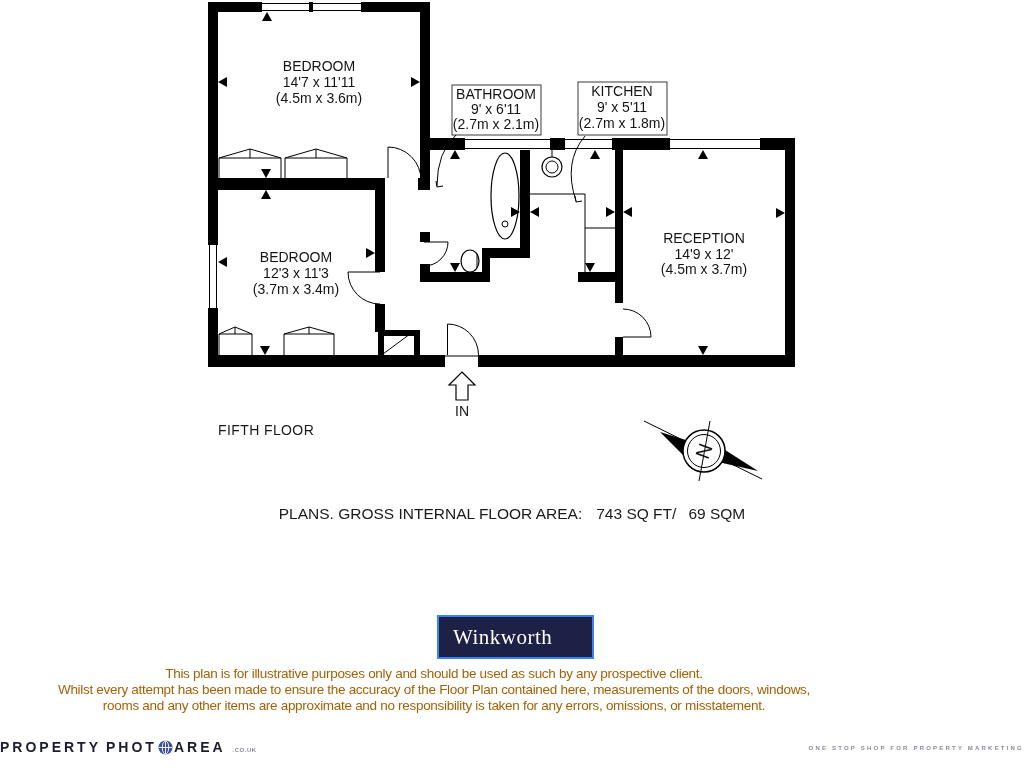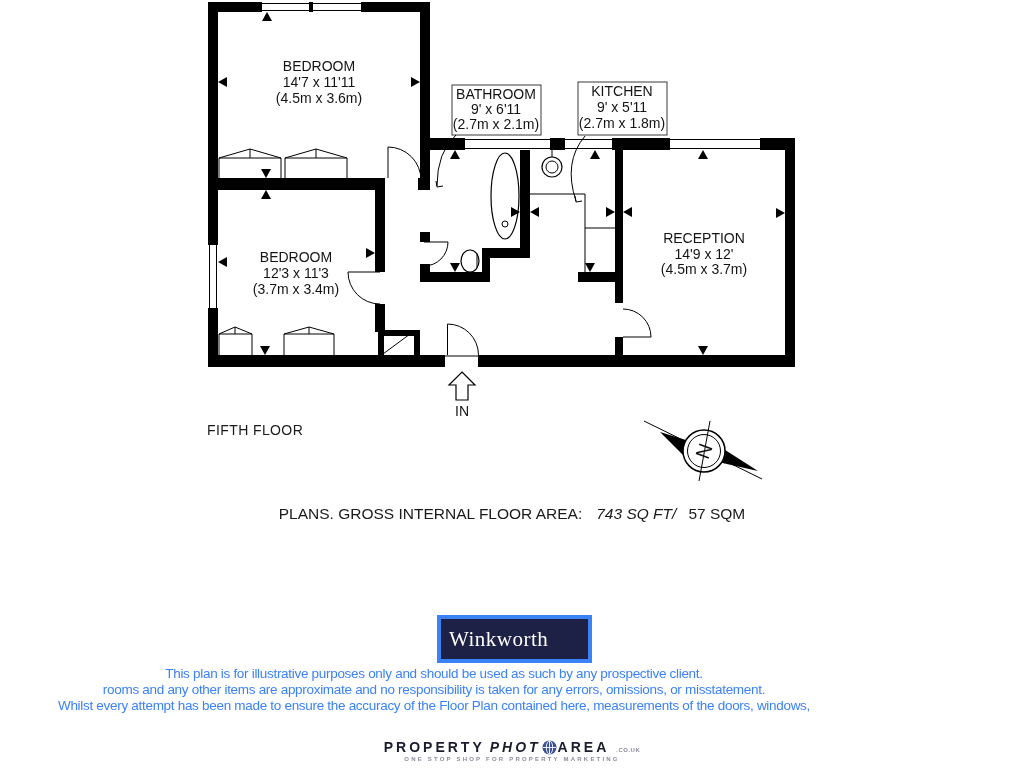--- a/index.html
+++ b/index.html
@@ -1,29 +1,29 @@
 <!DOCTYPE html>
 <html><head>
 <meta charset="utf-8">
 <style>
   html,body{margin:0;padding:0;background:#fff;}
   .canvas{position:relative;width:1024px;height:768px;background:#ffffff;overflow:hidden;
           font-family:"Liberation Sans",sans-serif;color:#111;}
   .plan-svg{position:absolute;left:0;top:0;}
-  .floor-label{position:absolute;left:207px;top:422px;font-size:14px;letter-spacing:0.4px;color:#1a1a1a;}
+  .floor-label{position:absolute;left:218px;top:422px;font-size:14px;letter-spacing:0.4px;color:#1a1a1a;}
   .area-line{position:absolute;left:0;top:505px;width:1024px;text-align:center;font-size:15.5px;color:#1a1a1a;}
-  .area-line .gap1{margin-left:14px;font-style:italic;}
+  .area-line .gap1{margin-left:14px;}
   .area-line .gap2{margin-left:12px;}
   .agent-logo{position:absolute;left:437px;top:615px;width:139px;height:40px;background:#1d2145;
-              border:4px solid #3b82f6;color:#fff;font-family:"Liberation Serif",serif;font-size:21px;
-              letter-spacing:0.5px;display:flex;align-items:center;padding-left:8px;}
+              border:2px solid #3b82f6;color:#fff;font-family:"Liberation Serif",serif;font-size:21px;
+              letter-spacing:0.5px;display:flex;align-items:center;padding-left:14px;}
   .disclaimer{position:absolute;left:0;top:666px;width:868px;text-align:center;font-size:13.5px;
-              line-height:16px;letter-spacing:-0.3px;color:#3b82f6;}
+              line-height:16px;letter-spacing:-0.3px;color:#a16207;}
   .disclaimer div{white-space:nowrap;}
-  .ppp-logo{position:absolute;left:0;top:739px;width:1024px;display:flex;flex-direction:column;align-items:center;justify-content:space-between;}
+  .ppp-logo{position:absolute;left:0;top:739px;width:1024px;display:flex;flex-direction:row;align-items:center;justify-content:space-between;}
   .ppp-row{display:flex;align-items:center;font-weight:bold;font-size:14px;letter-spacing:3px;color:#1c1c30;}
   .ppp-row .w{margin-right:5px;}
   .ppp-row .w:last-of-type{margin-right:0;}
   .ppp-globe{margin:0 1px;}
   .ppp-tld{font-size:6px;letter-spacing:0.5px;color:#8a8a9c;align-self:flex-end;margin:0 0 2px 2px;font-weight:bold;}
   .ppp-tagline{font-size:6px;letter-spacing:2.2px;color:#8b8b9c;margin-top:1px;font-weight:bold;}
   svg text{font-family:"Liberation Sans",sans-serif;fill:#141414;}
   .wall{fill:#000;}
   .thin{stroke:#000;stroke-width:1;fill:none;}
   .door{stroke:#000;stroke-width:1;fill:none;}
@@ -192,37 +192,37 @@
       <circle cx="704" cy="451" r="21" fill="#fff" stroke="#000" stroke-width="1.5"></circle>
       <circle cx="704" cy="451" r="16.5" fill="none" stroke="#000" stroke-width="1"></circle>
       <line class="thin" x1="710" y1="421" x2="699" y2="481"></line>
       <text x="704" y="451" text-anchor="middle" dominant-baseline="central" font-family="Liberation Serif, serif" font-size="20" transform="rotate(-70 704 451)">N</text>
     </g>
   </svg>
 
   <div class="floor-label">FIFTH FLOOR</div>
 
   <div class="area-line">
-    <span>PLANS. GROSS INTERNAL FLOOR AREA:</span><span class="gap1">743 SQ FT/</span><span class="gap2">57 SQM</span>
+    <span>PLANS. GROSS INTERNAL FLOOR AREA:</span><span class="gap1">743 SQ FT/</span><span class="gap2">69 SQM</span>
   </div>
 
   <div class="agent-logo">
     <span>Winkworth</span>
   </div>
 
   <div class="disclaimer">
     <div>This plan is for illustrative purposes only and should be used as such by any prospective client.</div>
+    <div>Whilst every attempt has been made to ensure the accuracy of the Floor Plan contained here, measurements of the doors, windows,</div>
     <div>rooms and any other items are approximate and no responsibility is taken for any errors, omissions, or misstatement.</div>
-    <div>Whilst every attempt has been made to ensure the accuracy of the Floor Plan contained here, measurements of the doors, windows,</div>
   </div>
 
   <div class="ppp-logo">
     <div class="ppp-row">
       <span class="w">PROPERTY</span>
-      <span class="w" style="margin-right:0;font-style:italic;">PHOT</span>
+      <span class="w" style="margin-right:0;">PHOT</span>
       <svg class="ppp-globe" width="15" height="15" viewBox="0 0 15 15">
         <circle cx="7.5" cy="7.5" r="7" fill="#3b4f93"></circle>
         <ellipse cx="7.5" cy="7.5" rx="3.2" ry="6.6" fill="none" stroke="#fff" stroke-width="0.9"></ellipse>
         <line x1="1" y1="7.5" x2="14" y2="7.5" stroke="#fff" stroke-width="0.9"></line>
         <line x1="7.5" y1="0.8" x2="7.5" y2="14.2" stroke="#fff" stroke-width="0.9"></line>
       </svg>
       <span class="w">AREA</span>
       <span class="ppp-tld">.CO.UK</span>
     </div>
     <div class="ppp-tagline">ONE STOP SHOP FOR PROPERTY MARKETING</div>

